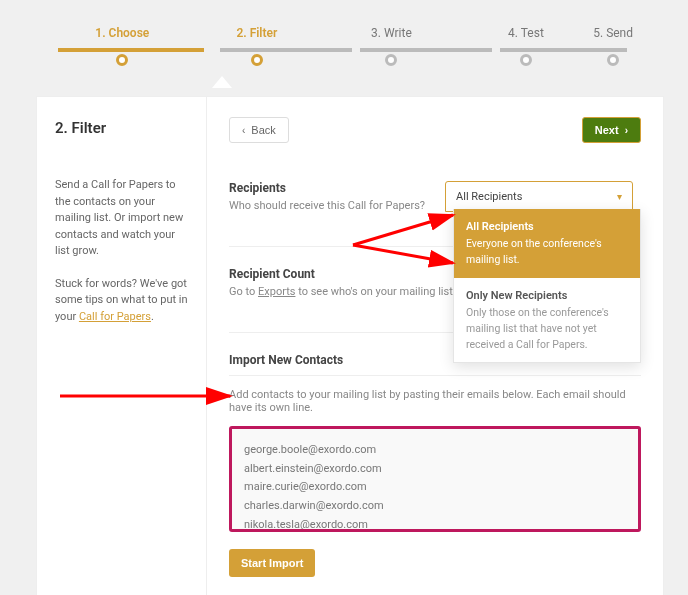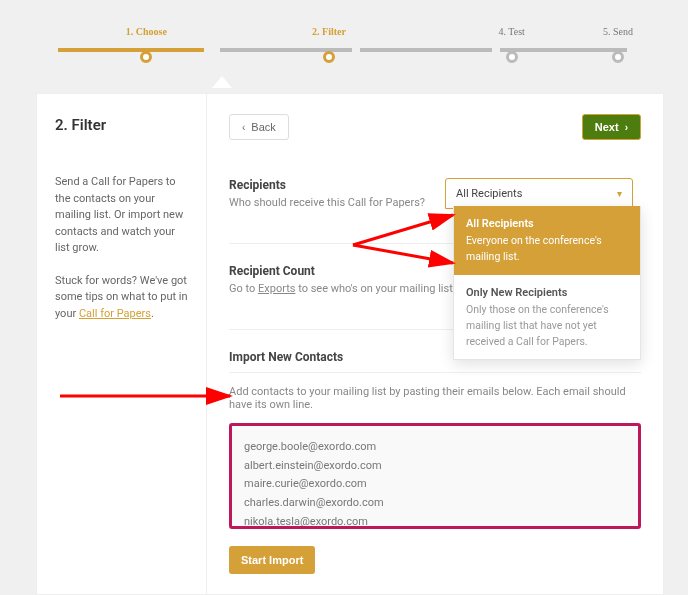--- a/index.html
+++ b/index.html
@@ -21,25 +21,24 @@
   .step {
     flex: 1;
     display: flex;
     flex-direction: column;
     align-items: center;
     position: relative;
   }
   .step:last-child { flex:0 0 auto; align-items:center; }
   .step:first-child { flex:0 0 auto; align-items:flex-start; }
   .step-label {
-    font-size: 10px;
+    font-size: 12px;
     margin-bottom: 14px;
     color: #777;
     white-space: nowrap;
-    font-family: Liberation Serif, serif;
   }
   .step.done .step-label { color: #d4a037; font-weight:600;}
   .step-dot {
     width: 12px; height: 12px;
     border-radius: 50%;
     border: 3px solid #bbb;
     background: #fff;
     position: relative;
     z-index: 2;
   }
@@ -144,20 +143,24 @@
 
   <div class="step done">
     <span class="step-label">1. Choose</span>
     <span class="step-dot"></span>
   </div>
   <div class="step done">
     <span class="step-label">2. Filter</span>
     <span class="step-dot"></span>
   </div>
   <div class="step">
+    <span class="step-label">3. Write</span>
+    <span class="step-dot"></span>
+  </div>
+  <div class="step">
     <span class="step-label">4. Test</span>
     <span class="step-dot"></span>
   </div>
   <div class="step">
     <span class="step-label">5. Send</span>
     <span class="step-dot"></span>
   </div>
 </div>
 <div class="pointer"></div>
 

